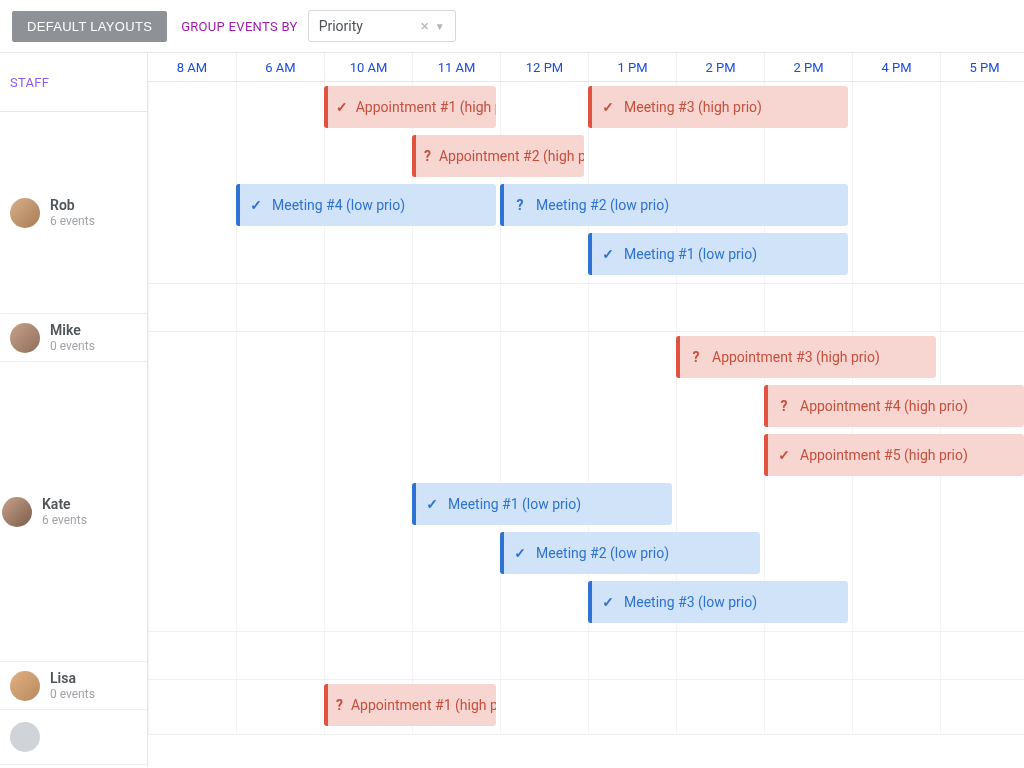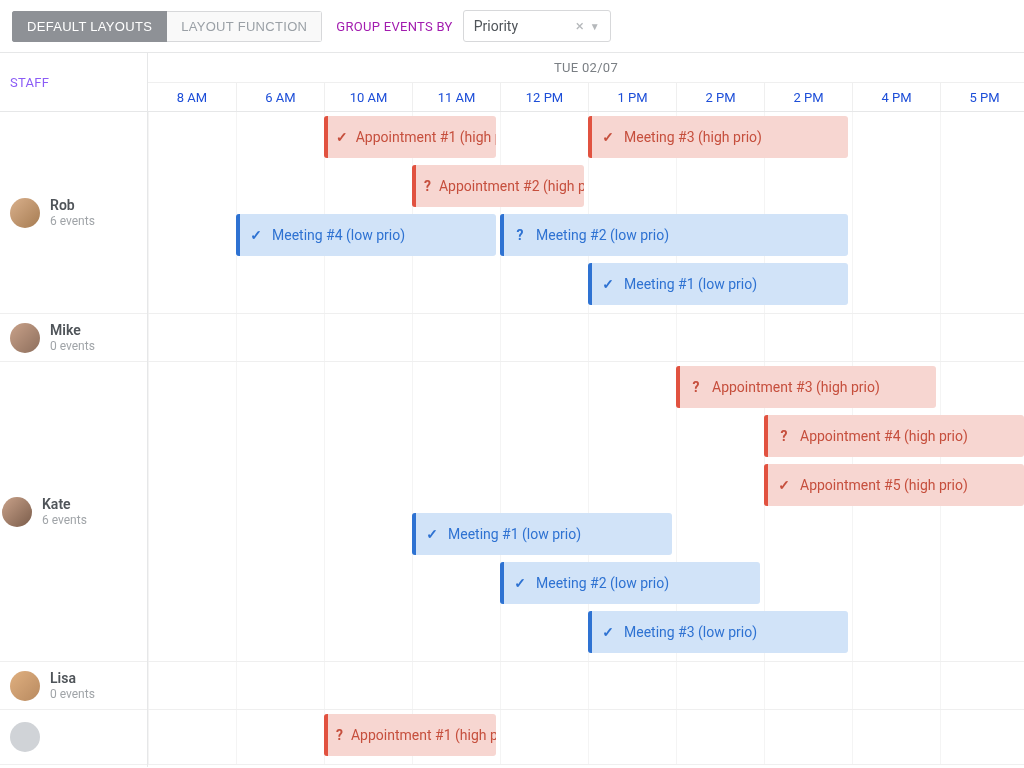--- a/index.html
+++ b/index.html
@@ -48,21 +48,20 @@
 .left-col { width: 148px; flex-shrink: 0; border-right: 1px solid #e6e7e8; }
 .right-col { flex: 1; position: relative; overflow: hidden; }
 
 </style>
 </head>
 <body>
 
 <div class="toolbar">
   <div class="btn-group" id="bg1">
       <button class="btn active">DEFAULT LAYOUTS</button>
-      <button class="btn">LAYOUT FUNCTION</button>
     </div>
   <span class="group-label">GROUP EVENTS BY</span>
   <div class="select">
     <span class="select-text">Priority</span>
     <span class="select-clear">×</span>
     <span class="select-caret">▼</span>
   </div>
 </div>
 
 <div class="grid">
@@ -100,21 +99,20 @@
         <div style="height: 55px; display: flex; align-items: center; padding-left: 10px; border-bottom: 1px solid rgb(239, 239, 239);">
           <div class="avatar av-extra"></div>
     <div>
             <div class="res-name"></div>
     <div class="res-sub"></div>
           </div>
         </div>
       </div>
   </div>
   <div class="right-col">
-    <div class="date-row">TUE 02/07</div>
     <div class="time-row" id="time-row">
         <div class="time-cell">8 AM</div>
         <div class="time-cell">6 AM</div>
         <div class="time-cell">10 AM</div>
         <div class="time-cell">11 AM</div>
         <div class="time-cell">12 PM</div>
         <div class="time-cell">1 PM</div>
         <div class="time-cell">2 PM</div>
         <div class="time-cell">2 PM</div>
         <div class="time-cell">4 PM</div>

